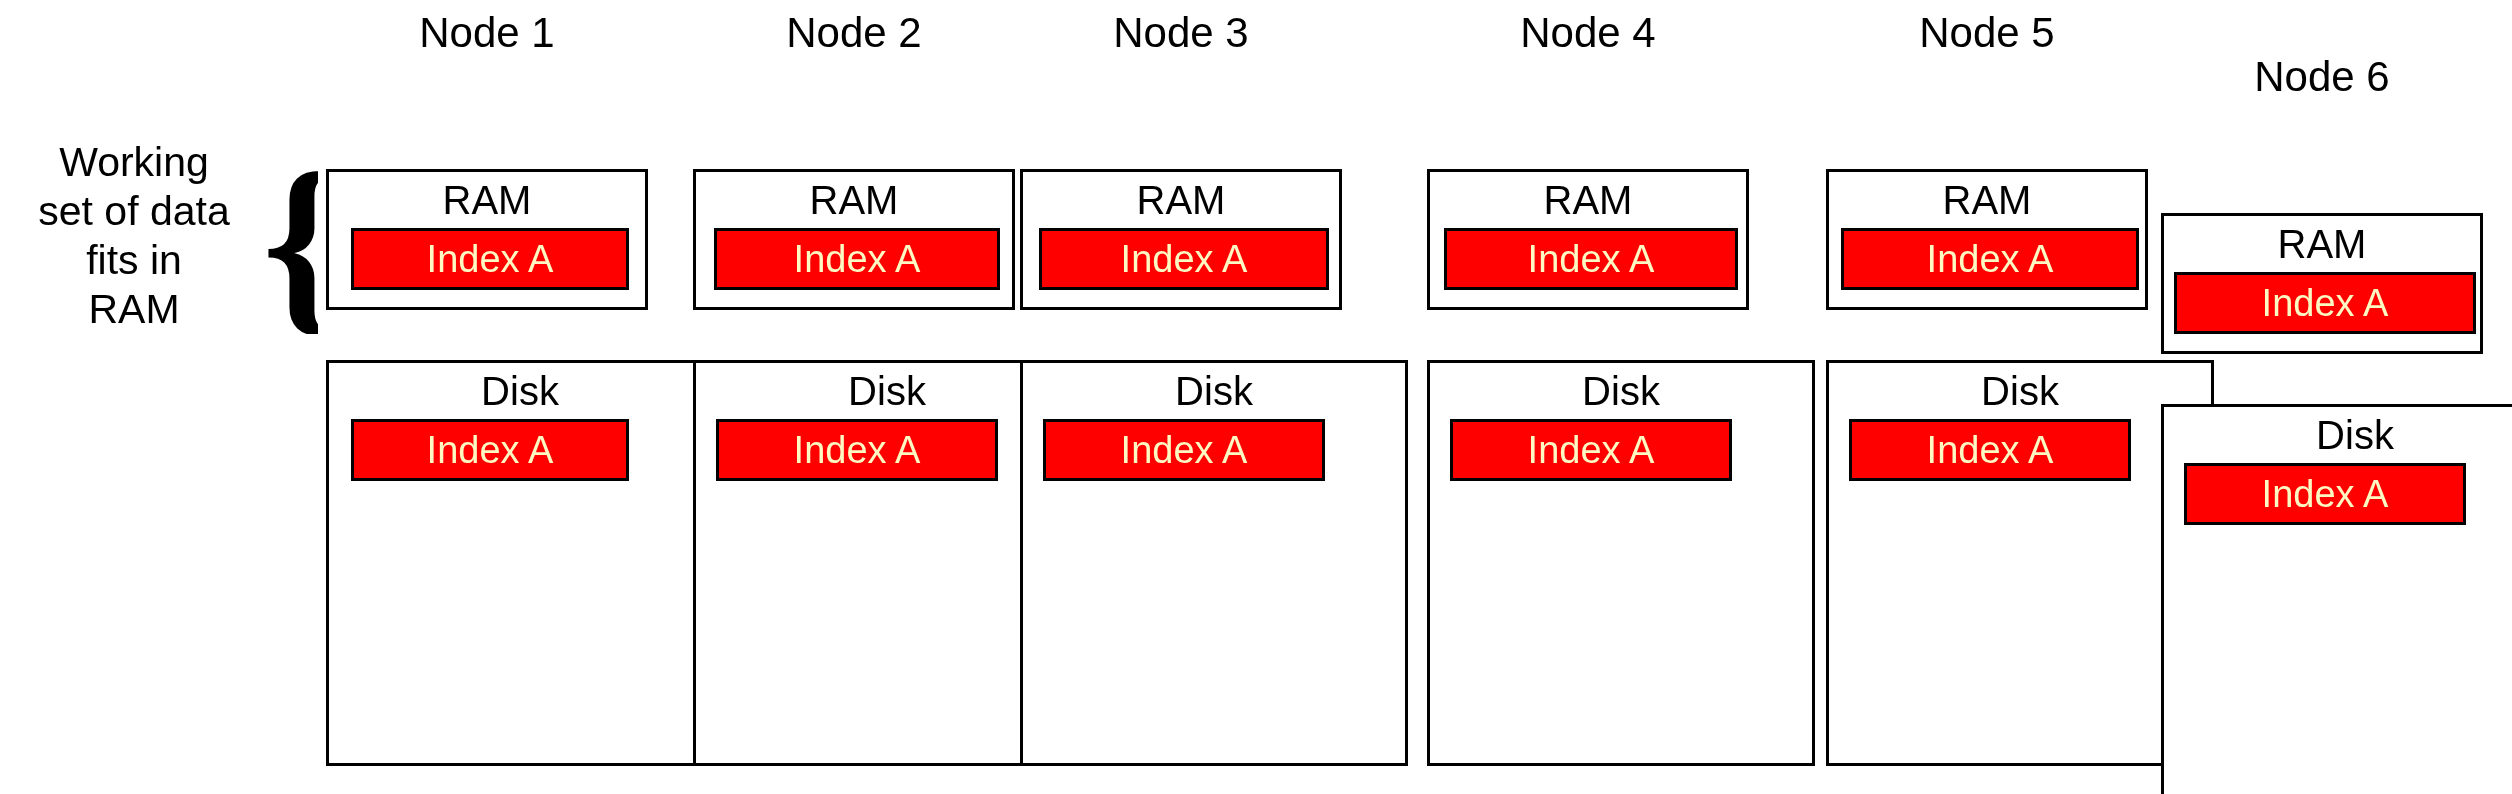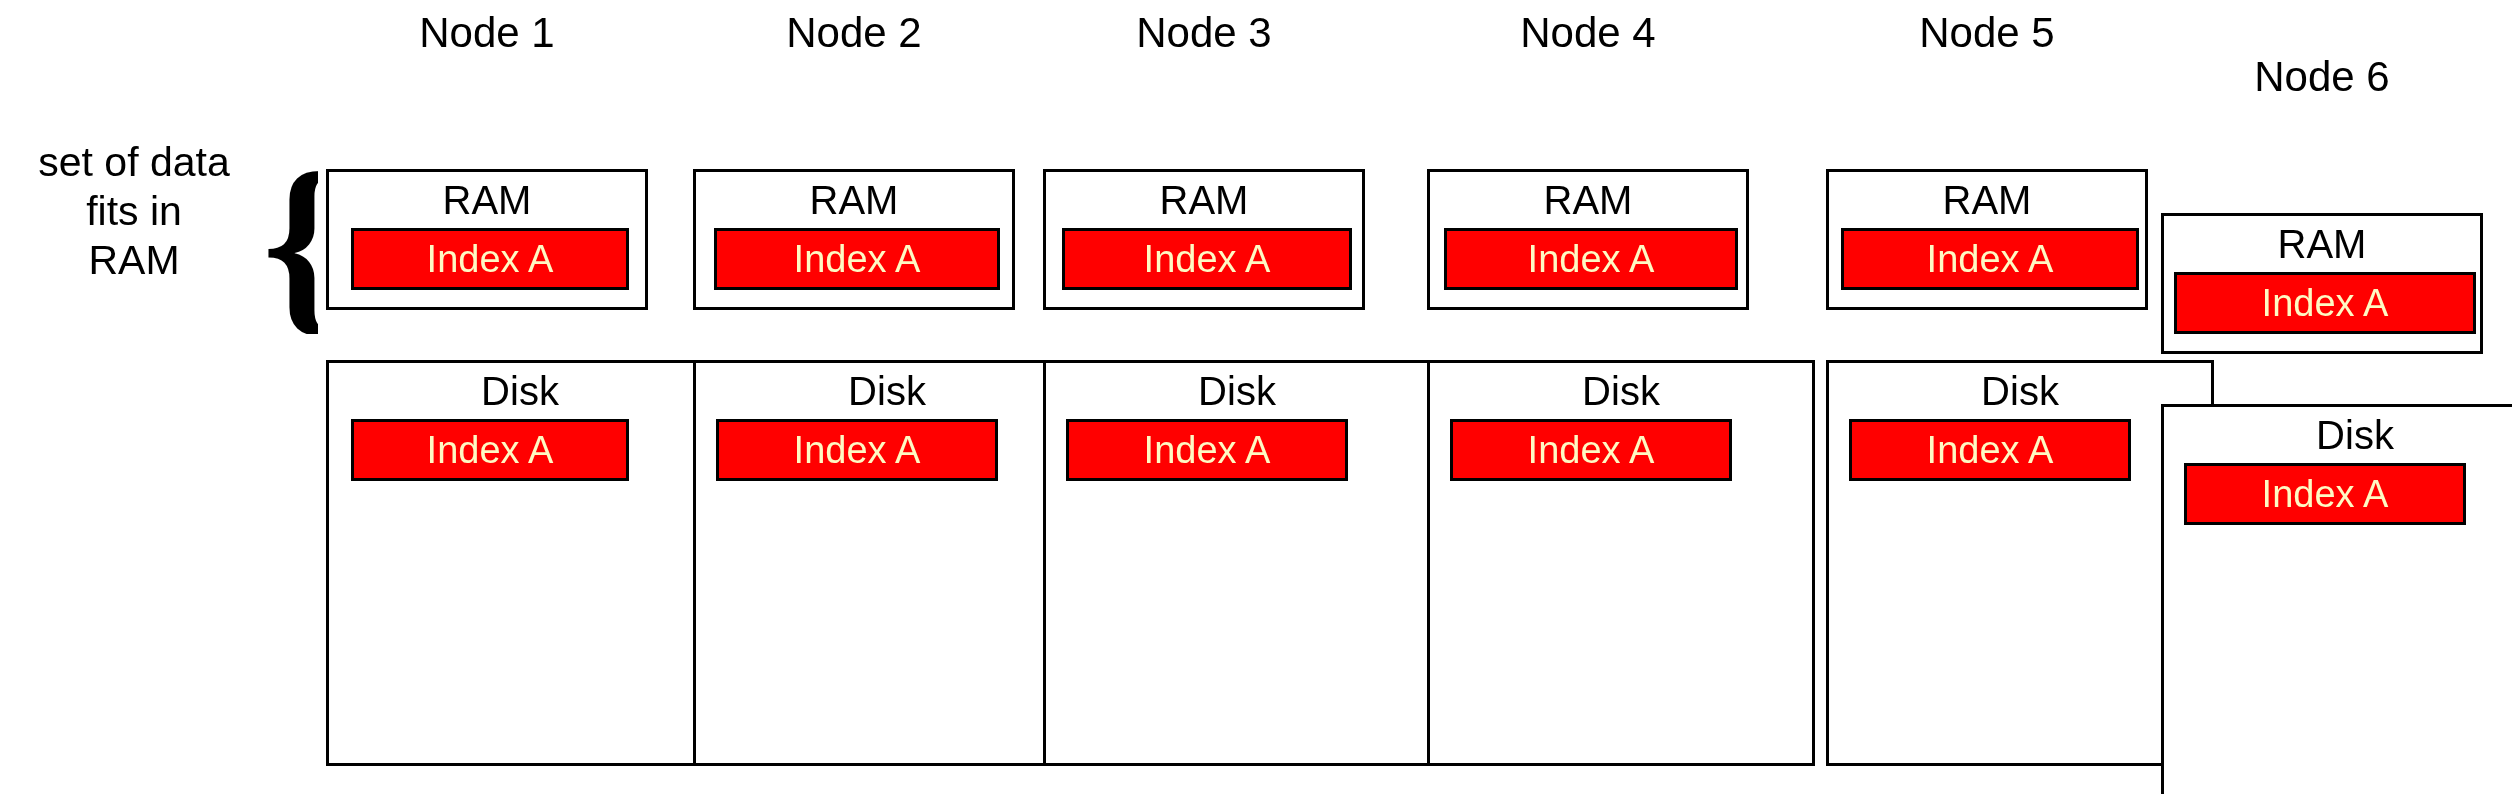--- a/index.html
+++ b/index.html
@@ -113,20 +113,21 @@
     white-space: nowrap;
     overflow: hidden;
   }
 </style>
 </head>
 <body>
 
 <div id="canvas">
 
   <div class="working-set-label">
+    <span class="wl-line">Working</span>
     <span class="wl-line">set of data</span>
     <span class="wl-line">fits in</span>
     <span class="wl-line">RAM</span>
   </div>
 
   <div class="brace">{</div>
 
   <div id="node-columns">
       <div class="node-col" style="left: 326px;">
         <div class="node-title">Node 1</div>
@@ -143,21 +144,21 @@
         <div class="node-title">Node 2</div>
         <div class="mem-box ram">
           <div class="mem-label">RAM</div>
           <div class="index-bar" style="left: 18px; width: 286px; background: rgb(255, 0, 0); border-color: rgb(0, 0, 0);">Index A</div>
         </div>
         <div class="mem-box disk">
           <div class="mem-label">Disk</div>
           <div class="index-bar" style="left: 20px; width: 282px; background: rgb(255, 0, 0); border-color: rgb(0, 0, 0);">Index A</div>
         </div>
       </div>
-      <div class="node-col" style="left: 1043px;">
+      <div class="node-col" style="left: 1020px;">
         <div class="node-title">Node 3</div>
         <div class="mem-box ram">
           <div class="mem-label">RAM</div>
           <div class="index-bar" style="left: 16px; width: 290px; background: rgb(255, 0, 0); border-color: rgb(0, 0, 0);">Index A</div>
         </div>
         <div class="mem-box disk">
           <div class="mem-label">Disk</div>
           <div class="index-bar" style="left: 20px; width: 282px; background: rgb(255, 0, 0); border-color: rgb(0, 0, 0);">Index A</div>
         </div>
       </div>

